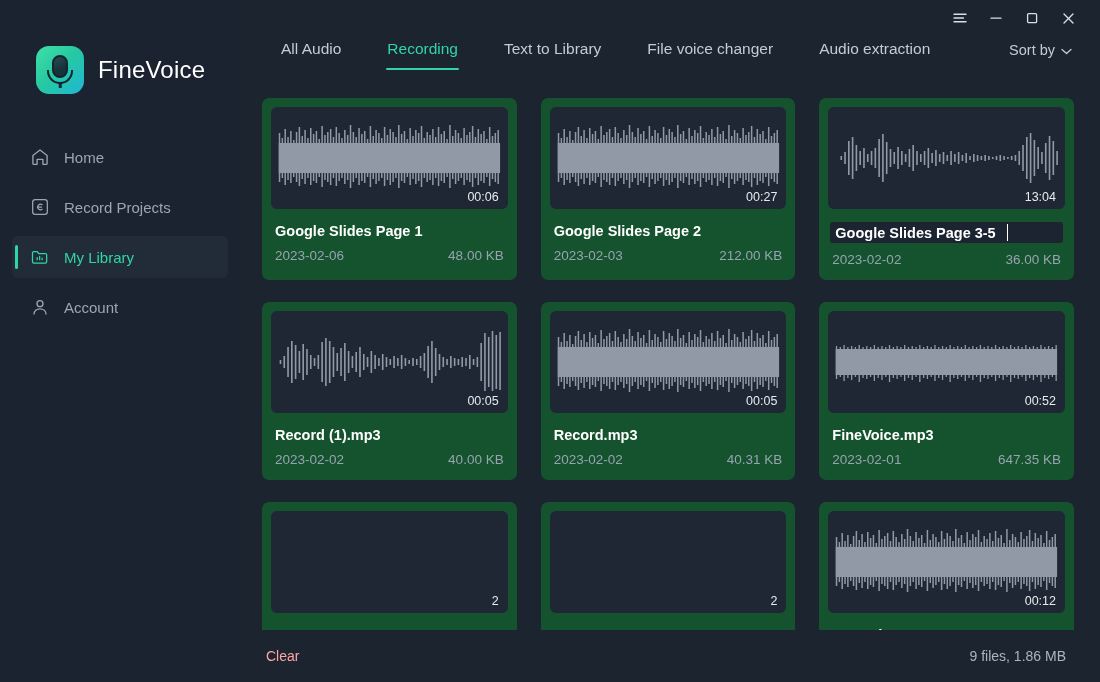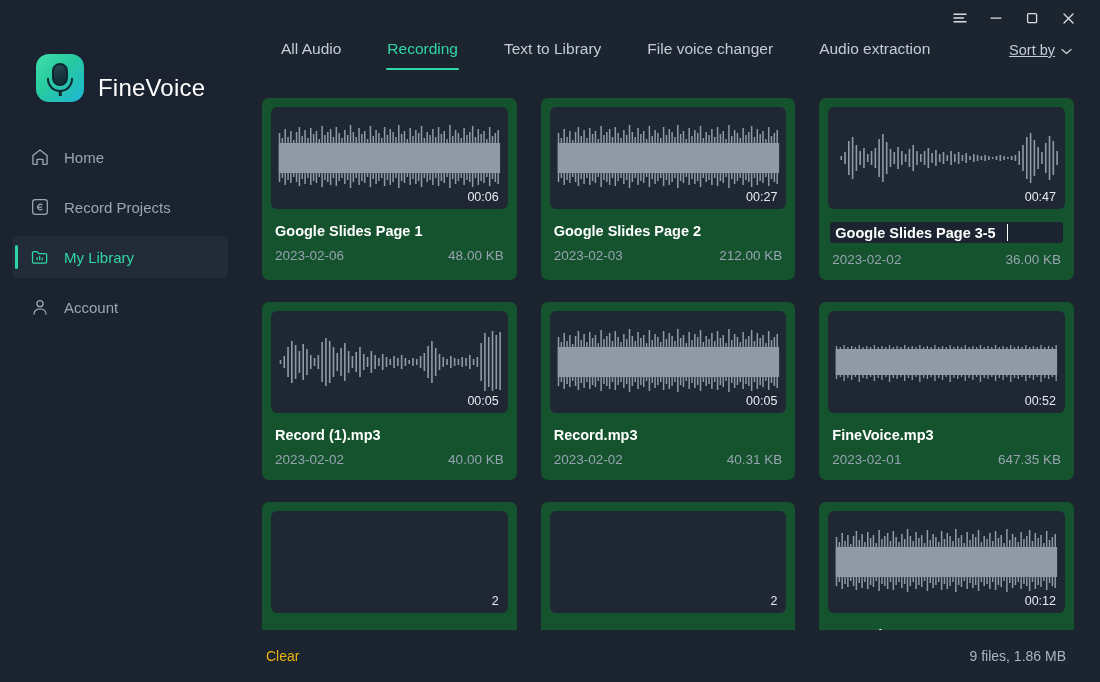--- a/index.html
+++ b/index.html
@@ -19,21 +19,21 @@
   
   .sidebar {
     width: 240px;
     height: 682px;
     background: #1b2330;
     flex: 0 0 240px;
     position: relative;
   }
   .brand {
     display: flex;
-    align-items: flex-end;
+    align-items: center;
     padding: 38px 0 0 36px;
     height: 102px;
   }
   .brand-logo {
     width: 48px; height: 48px;
     border-radius: 13px;
     background: linear-gradient(135deg, #3fe0a8 0%, #27c9a0 45%, #1fb6d6 100%);
     position: relative;
     flex: 0 0 48px;
     overflow: hidden;
@@ -164,21 +164,20 @@
   .sortby {
     position: absolute;
     right: 28px;
     top: 6px;
     color: #c3ccd6;
     font-size: 14.5px;
     display: flex;
     align-items: center;
     gap: 6px;
     cursor: pointer;
-    text-decoration: underline;
   }
 
   
   .grid-wrap {
     flex: 1;
     padding: 8px 26px 0 22px;
     overflow: hidden;
   }
   .grid {
     display: grid;
@@ -243,21 +242,21 @@
 
   
   .footer {
     height: 52px;
     display: flex;
     align-items: center;
     justify-content: space-between;
     padding: 0 34px 0 26px;
   }
   .clear-link {
-    color: #eab308;
+    color: #fca5a5;
     font-size: 14px;
     cursor: pointer;
   }
   .file-summary {
     color: #aab5c1;
     font-size: 14px;
   }
 </style>
 </head>
 <body>
@@ -405,21 +404,21 @@
           </div>
         </div>
 
         <div class="card">
           <div class="thumb">
             <svg viewBox="0 0 250 102" preserveAspectRatio="none">
               <g stroke="#9199a6" stroke-width="1.7">
                 <path d="M10 51v0M14 49v4M18 45v12M22 34v34M26 30v42M30 38v26M34 44v14M38 41v20M42 47v8M46 44v14M50 41v20M54 32v38M58 27v48M62 35v32M66 42v18M70 45v12M74 40v22M78 44v14M82 47v8M86 42v18M90 38v26M94 44v14M98 47v8M102 44v14M106 41v20M110 46v10M114 43v16M118 47v8M122 45v12M126 48v6M130 44v14M134 47v8M138 45v12M142 48v6M146 46v10M150 49v4M154 47v8M158 48v6M162 49v4M166 48v6M170 49v4M174 50v2M178 49v4M182 48v6M186 49v4M190 50v2M194 49v4M198 48v6M202 44v14M206 38v26M210 30v42M214 26v50M218 33v36M222 40v22M226 45v12M230 36v30M234 29v44M238 34v34M242 44v14"></path>
               </g>
             </svg>
-            <span class="duration">00:47</span>
+            <span class="duration">13:04</span>
           </div>
           <div class="card-title editing">
             <span>Google Slides Page 3-5</span>
             <span class="caret"></span>
           </div>
           <div class="card-meta">
             <span>2023-02-02</span>
             <span>36.00 KB</span>
           </div>
         </div>

